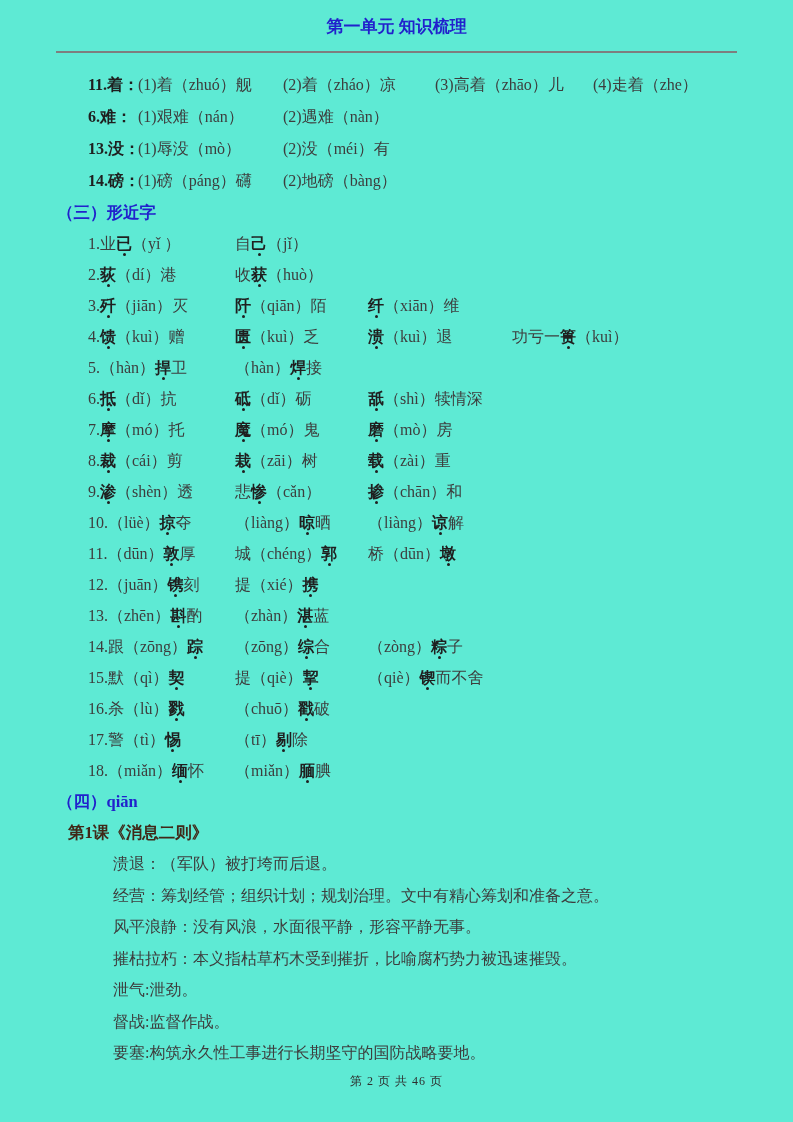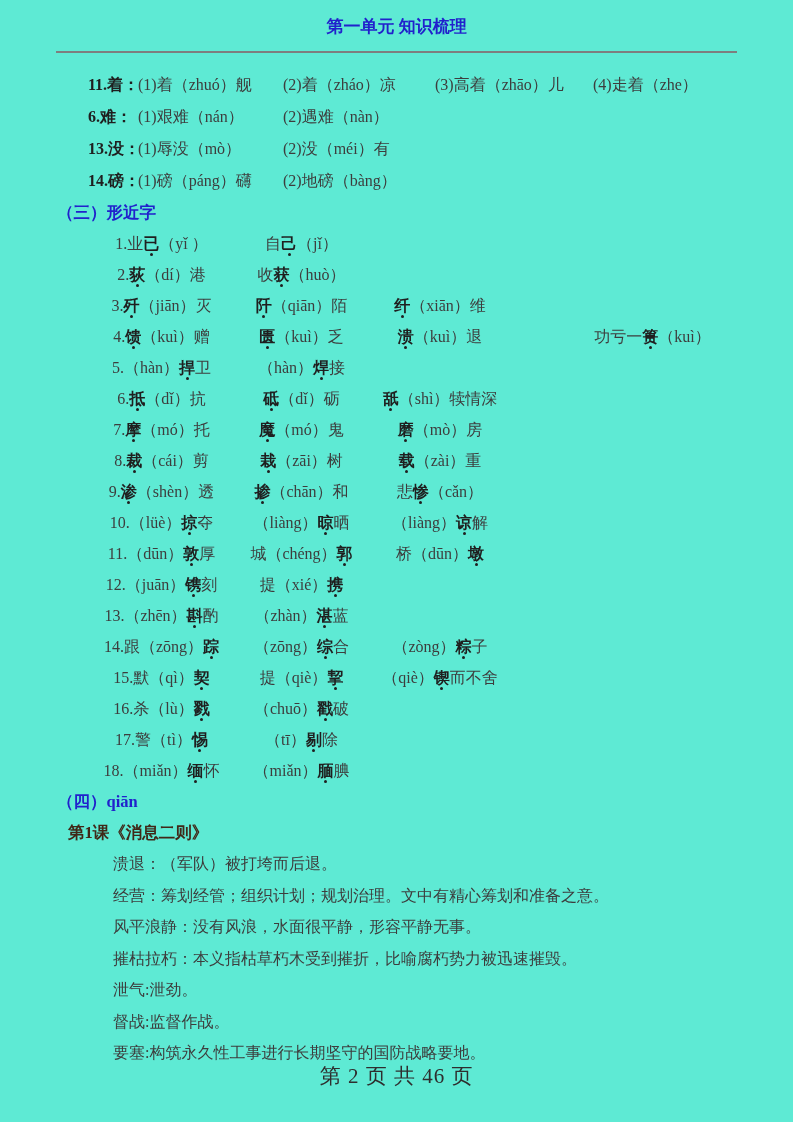--- a/index.html
+++ b/index.html
@@ -21,38 +21,38 @@
   }
   .poly-label { font-weight:bold; color:var(--bold-ink); }
 
   .sec-heading {
     margin:0; padding-left:57px; height:31px; line-height:31px;
     font-size:16.5px; font-weight:bold; color:var(--blue);
   }
 
   .xjz-row {
     display:grid; grid-template-columns:147px 133px 144px auto;
-    padding-left:88px; height:31px; line-height:31px; white-space:nowrap;text-align:center;
+    padding-left:88px; height:31px; line-height:31px; white-space:nowrap;
   }
 
   .em { font-weight:bold; color:var(--bold-ink); position:relative; }
   .em::after {
     content:""; position:absolute; left:50%; margin-left:-1.5px; bottom:-4px;
     width:3px; height:3px; border-radius:50%; background:var(--bold-ink);
   }
 
   .lesson-title {
     margin:0; padding-left:68px; height:31px; line-height:31px;
     font-size:16.5px; font-weight:bold; color:#402818;
   }
   .def-line { margin:0; padding-left:113px; height:31.5px; line-height:31.5px; white-space:nowrap; }
 
   .page-footer {
     position:absolute; left:0; right:0; bottom:32px;
-    text-align:center; font-size:21px; color:#2e2e2e; letter-spacing:1px;
+    text-align:center; font-size:12px; color:#2e2e2e; letter-spacing:1px;
   }
 </style>
 </head>
 <body>
 
 <div class="page">
 
   <div class="doc-title">第一单元 知识梳理</div>
   <hr class="rule">
 
@@ -116,22 +116,22 @@
         <span class="cell"><span class="em">魔</span>（mó）鬼</span>
         <span class="cell"><span class="em">磨</span>（mò）房</span>
       </div>
       <div class="xjz-row">
         <span class="cell">8.<span class="em">裁</span>（cái）剪</span>
         <span class="cell"><span class="em">栽</span>（zāi）树</span>
         <span class="cell"><span class="em">载</span>（zài）重</span>
       </div>
       <div class="xjz-row">
         <span class="cell">9.<span class="em">渗</span>（shèn）透</span>
+        <span class="cell">悲<span class="em">惨</span>（cǎn）</span>
         <span class="cell"><span class="em">掺</span>（chān）和</span>
-        <span class="cell">悲<span class="em">惨</span>（cǎn）</span>
       </div>
       <div class="xjz-row">
         <span class="cell">10.（lüè）<span class="em">掠</span>夺</span>
         <span class="cell">（liàng）<span class="em">晾</span>晒</span>
         <span class="cell">（liàng）<span class="em">谅</span>解</span>
       </div>
       <div class="xjz-row">
         <span class="cell">11.（dūn）<span class="em">敦</span>厚</span>
         <span class="cell">城（chéng）<span class="em">郭</span></span>
         <span class="cell">桥（dūn）<span class="em">墩</span></span>

